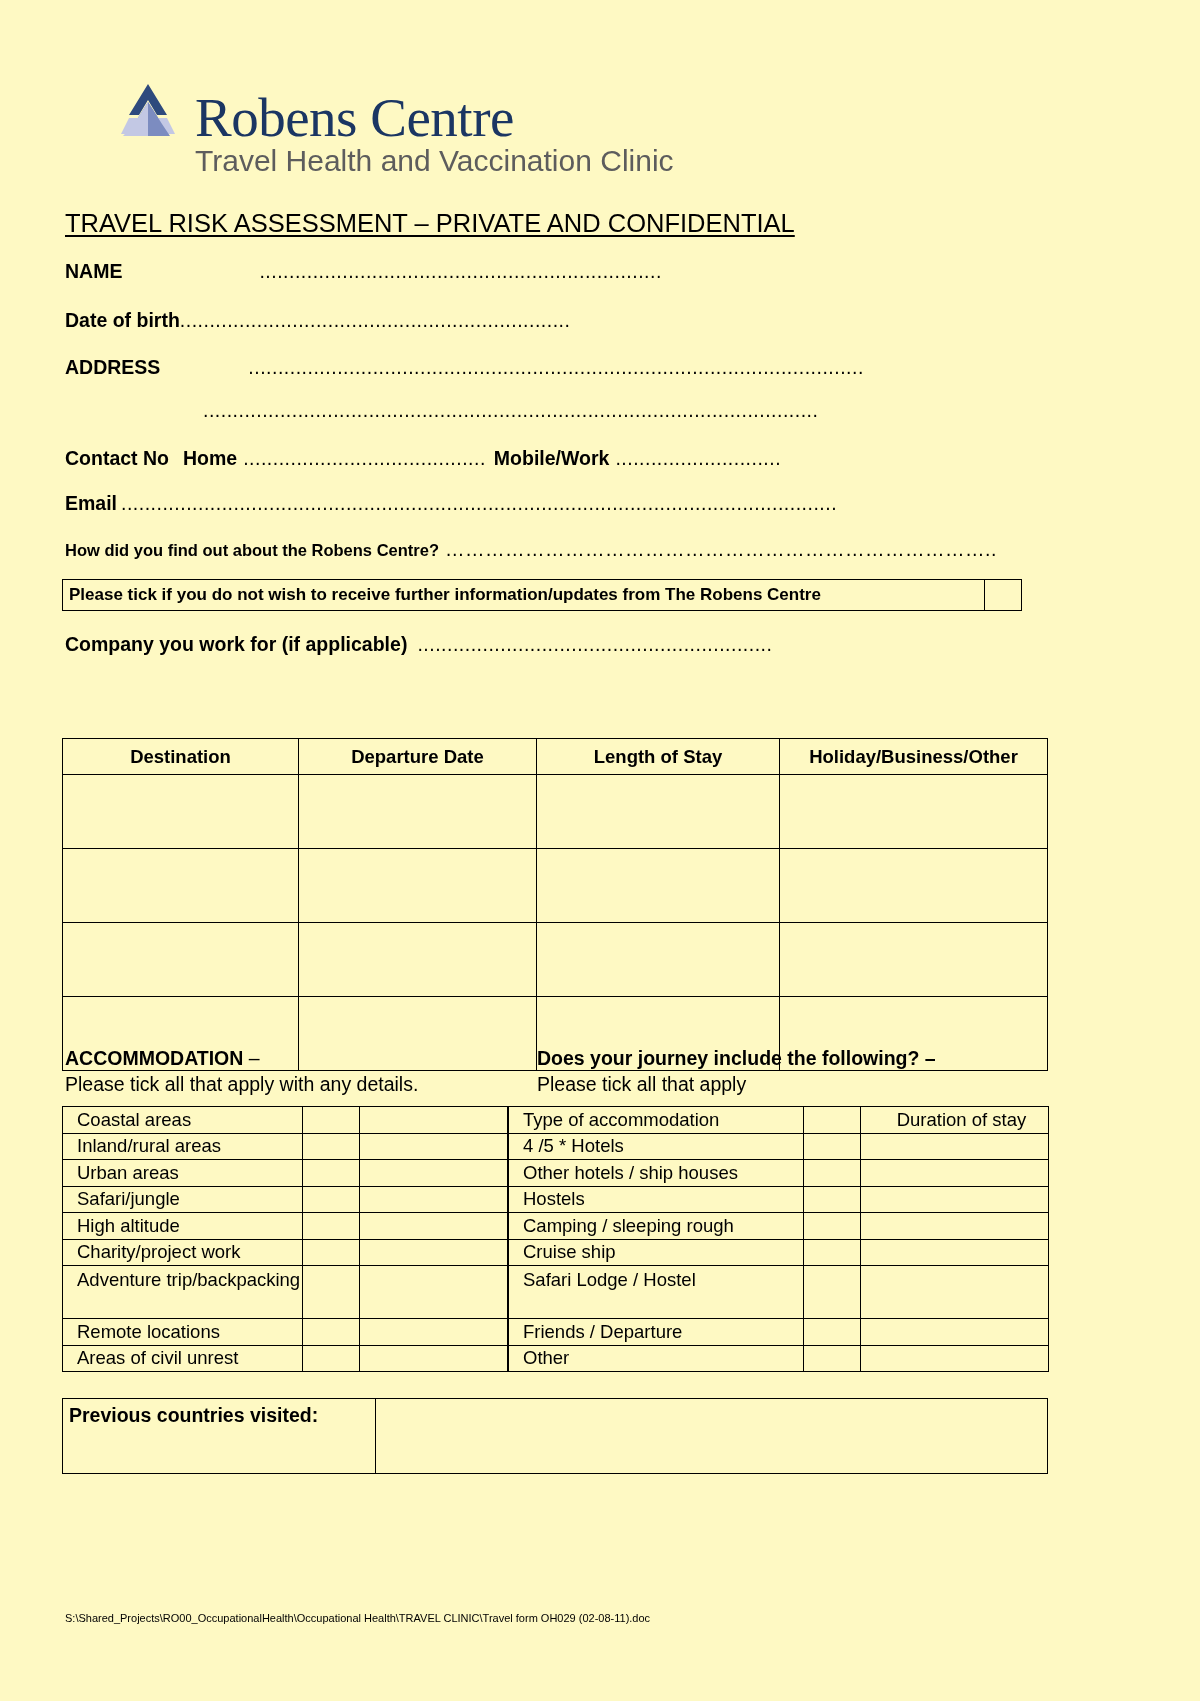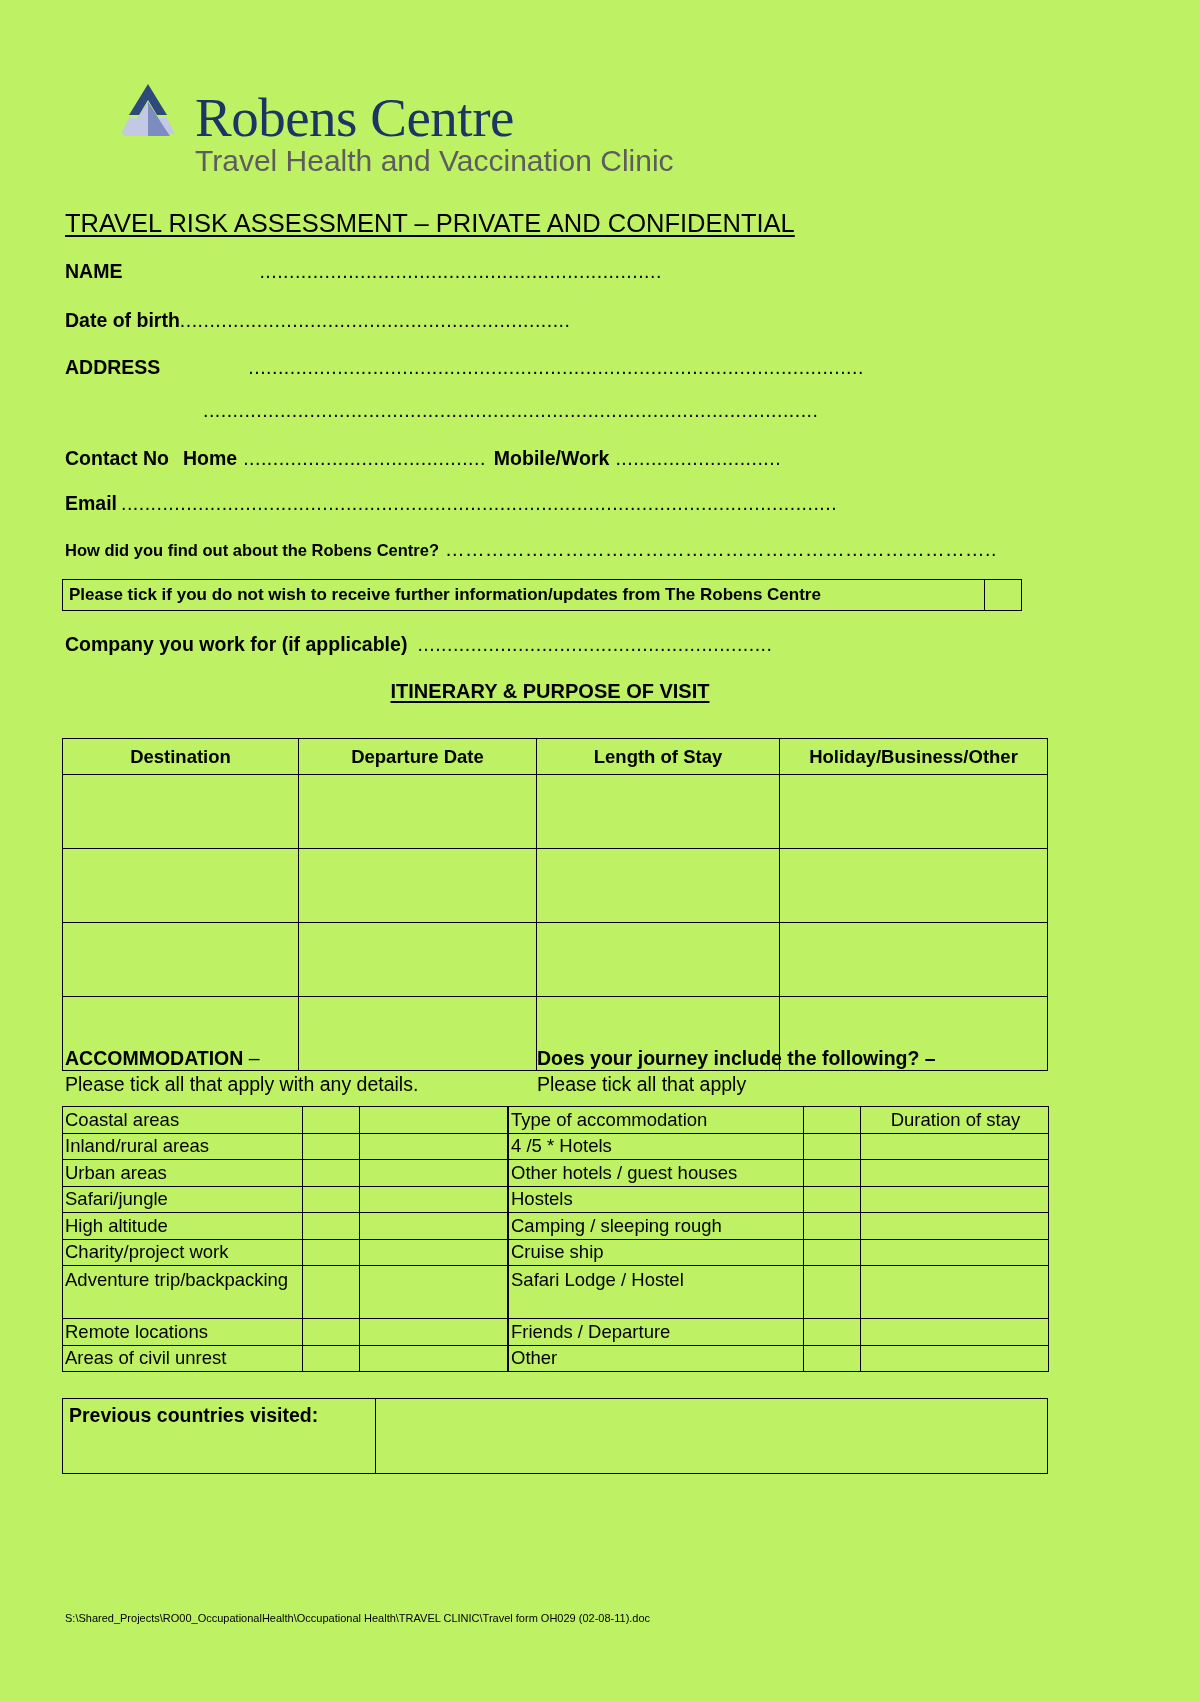--- a/index.html
+++ b/index.html
@@ -11,21 +11,21 @@
     width: 1200px;
     height: 1701px;
     font-family: "Liberation Sans", sans-serif;
     color: #000000;
     -webkit-font-smoothing: antialiased;
   }
   .page {
     position: relative;
     width: 1200px;
     height: 1701px;
-    background: #bef264;
+    background: #fef9c3;
     box-sizing: border-box;
     padding: 0;
     overflow: hidden;
   }
 
   
   .logo-block {
     position: absolute;
     left: 115px;
     top: 82px;
@@ -200,21 +200,21 @@
     width: 985px;
     display: flex;
   }
   .acc-left  { width: 445px; table-layout: fixed; }
   .acc-right { width: 540px; table-layout: fixed; }
   .acc-left td, .acc-right td, .acc-right th {
     border: 1.2px solid #000;
     box-sizing: border-box;
     font-size: 18.5px;
     height: 26.5px;
-    padding: 0 0 0 2px;
+    padding: 0 0 0 14px;
     line-height: 24px;
     white-space: nowrap;
   }
   .acc-right th {
     font-weight: normal;
     text-align: center;
   }
   .acc-right th.left-al { text-align: left; }
   td.tall { height: 53px; vertical-align: top; padding-top: 1px; white-space: normal; line-height: 25px; }
 
@@ -319,21 +319,20 @@
     <div class="tickbar-text">Please tick if you do not wish to receive further information/updates from The Robens Centre</div>
     <div class="tickbar-box"></div>
   </div>
 
   <div class="field-row r-company">
     <span class="lbl-b">Company you work for (if applicable)</span>
     <span style="display:inline-block;width:10px"></span>
     <span class="dots">............................................................</span>
   </div>
 
-  <div class="section-title">ITINERARY &amp; PURPOSE OF VISIT</div>
 
   <table class="itin">
     <colgroup>
       <col style="width:236px">
         <col style="width:238px">
         <col style="width:243px">
         <col style="width:268px">
     </colgroup>
     <thead>
       <tr>
@@ -451,21 +450,21 @@
           <th>Duration of stay</th>
         </tr>
       </thead>
       <tbody>
         <tr>
           <td>4 /5 * Hotels</td>
           <td></td>
           <td></td>
         </tr>
         <tr>
-          <td>Other hotels / guest houses</td>
+          <td>Other hotels / ship houses</td>
           <td></td>
           <td></td>
         </tr>
         <tr>
           <td>Hostels</td>
           <td></td>
           <td></td>
         </tr>
         <tr>
           <td>Camping / sleeping rough</td>

